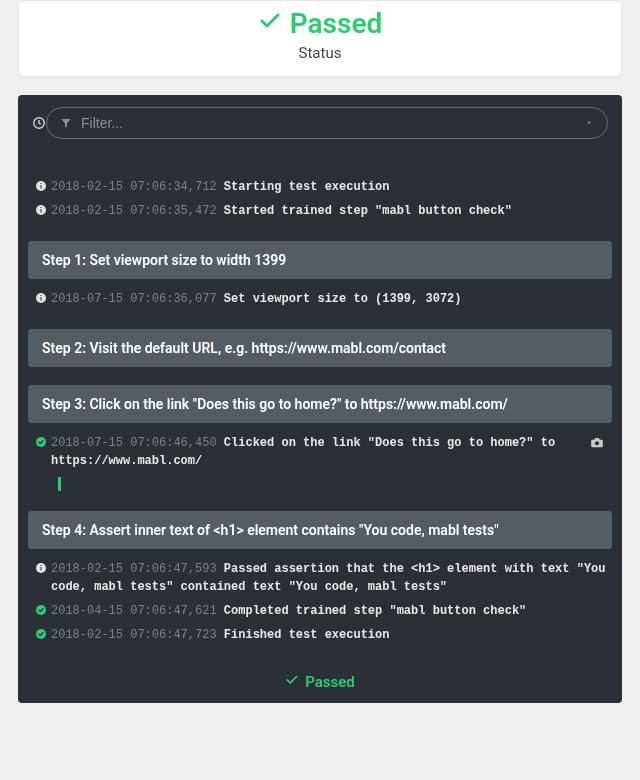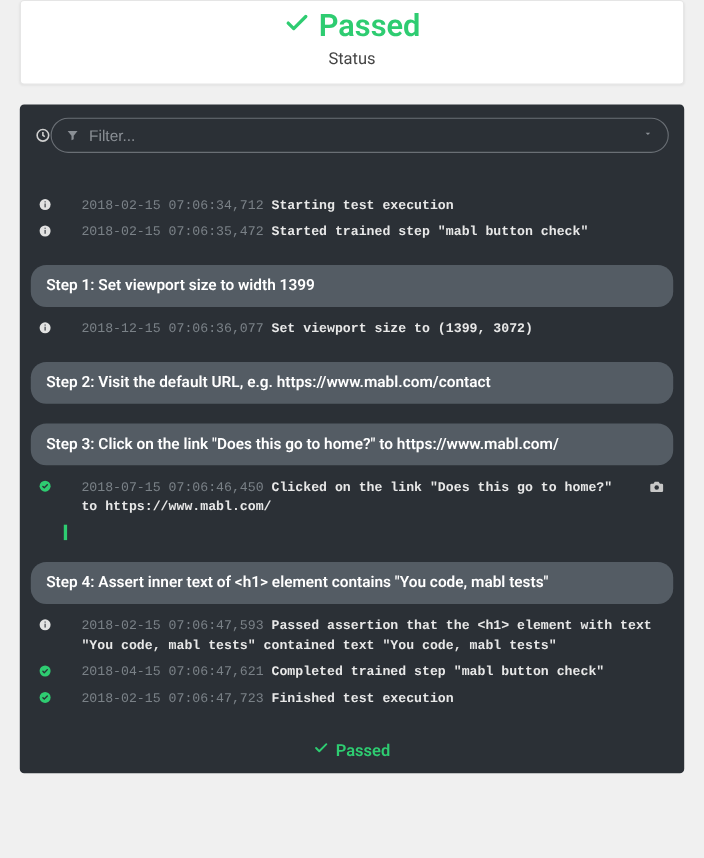--- a/index.html
+++ b/index.html
@@ -81,21 +81,21 @@
   }
   .filter-caret svg { width:10px; height:10px; }
 
   .log-body {
     padding: 6px 10px 10px 10px;
   }
 
   .log-line {
     display: flex;
     align-items: flex-start;
-    gap: 26px;
+    gap: 3px;
     padding: 3px 6px;
     font-family: "SFMono-Regular", Consolas, "Liberation Mono", Menlo, monospace;
     font-size: 12px;
     line-height: 1.5;
   }
   .log-icon-col {
     width: 14px;
     flex-shrink: 0;
     display:flex;
     justify-content:center;
@@ -129,21 +129,21 @@
     position:relative;
     top:1px;
   }
 
   .step-header {
     background: #545c64;
     color: #fff;
     font-weight: 600;
     font-size: 14px;
     padding: 11px 14px;
-    border-radius: 14px;
+    border-radius: 3px;
     margin: 18px 0 8px 0;
   }
   .step-block {
     margin: 0 0 6px 0;
   }
   .footer-passed {
     text-align:center;
     padding: 10px 0 12px 0;
     color:#2ecc71;
     font-weight:600;
@@ -223,21 +223,21 @@
         <div class="step-block">
           <div class="step-header">Step 1: Set viewport size to width 1399</div>
           <div class="log-line">
             <span class="log-icon-col log-icon-info">
               <svg viewBox="0 0 24 24" fill="currentColor">
                 <circle cx="12" cy="12" r="10"></circle>
                 <rect x="11" y="10" width="2" height="7" fill="#2b3036"></rect>
                 <rect x="11" y="6" width="2" height="2" fill="#2b3036"></rect>
               </svg>
             </span>
-            <span class="log-text"><span class="log-ts">2018-12-15 07:06:36,077</span><span class="log-msg"> Set viewport size to (1399, 3072)</span></span>
+            <span class="log-text"><span class="log-ts">2018-07-15 07:06:36,077</span><span class="log-msg"> Set viewport size to (1399, 3072)</span></span>
           </div>
         </div>
         <div class="step-block">
           <div class="step-header">Step 2: Visit the default URL, e.g. https://www.mabl.com/contact</div>
         </div>
         <div class="step-block">
           <div class="step-header">Step 3: Click on the link "Does this go to home?" to https://www.mabl.com/</div>
           <div class="log-line">
             <span class="log-icon-col log-icon-ok">
               <svg viewBox="0 0 24 24" fill="currentColor">

